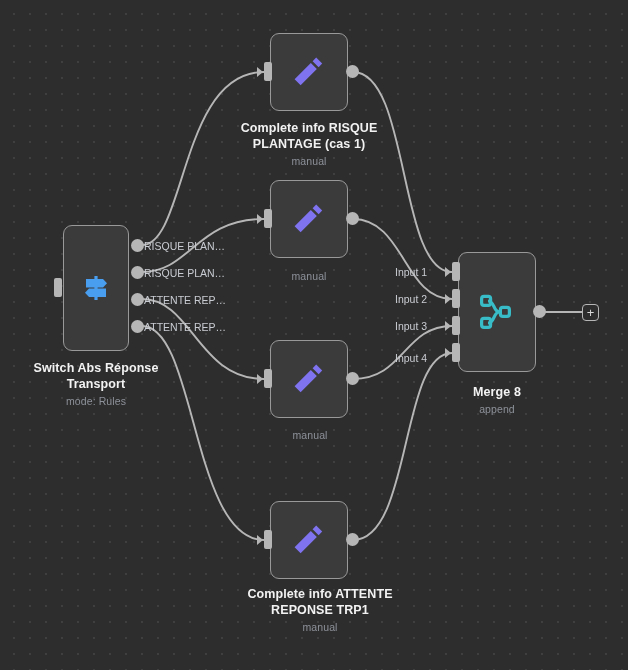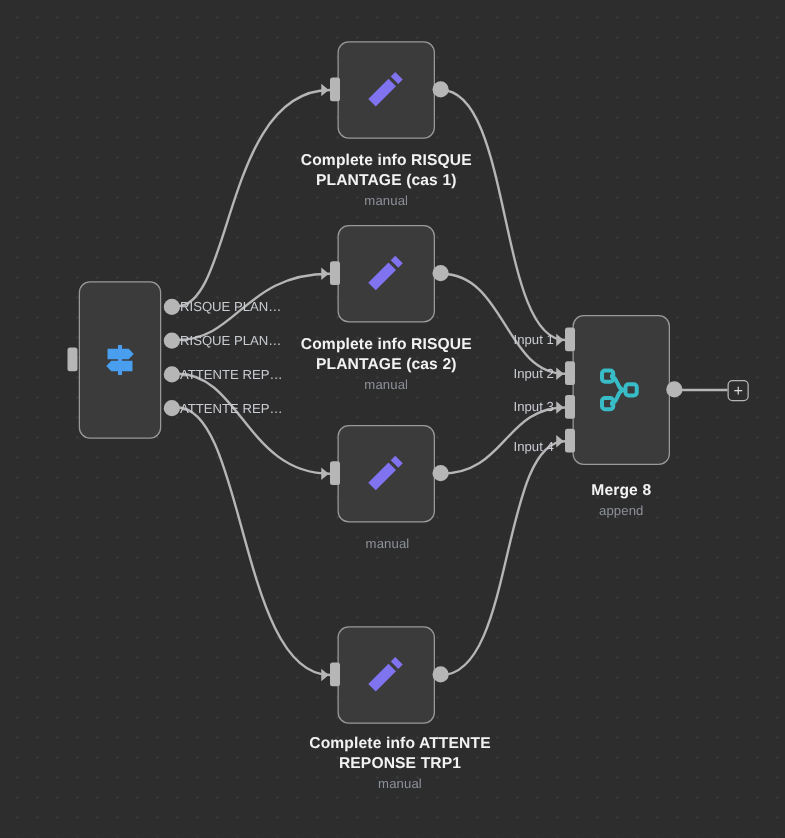--- a/index.html
+++ b/index.html
@@ -102,21 +102,21 @@
     border-left: 6px solid #b6b6b6;
   }
   .port-label {
     position: absolute;
     color: #c9ccd2;
     font-size: 10.5px;
     line-height: 12px;
     white-space: nowrap;
   }
   .port-label-left {
-    text-align: right;
+    text-align: left;
   }
 
   
   .plus-btn {
     position: absolute;
     width: 17px;
     height: 17px;
     box-sizing: border-box;
     border: 1.5px solid #b6b6b6;
     border-radius: 4px;
@@ -174,20 +174,24 @@
 
   <div class="port-out-circle" style="left:131px; top:266px;"></div>
   <div class="port-label" style="left:144px; top:267px;">RISQUE PLAN…</div>
 
   <div class="port-out-circle" style="left:131px; top:293px;"></div>
   <div class="port-label" style="left:144px; top:294px;">ATTENTE REP…</div>
 
   <div class="port-out-circle" style="left:131px; top:320px;"></div>
   <div class="port-label" style="left:144px; top:321px;">ATTENTE REP…</div>
 
+  <div class="caption" style="left:16px; top:360px; width:160px;">
+    <span>Switch Abs Réponse Transport</span>
+    <span class="sub">mode: Rules</span>
+  </div>
 
   <div class="node node-manual" style="left:270px; top:33px;">
     <span>
       <svg class="icon-svg" width="36" height="36" viewBox="0 0 36 36" xmlns="http://www.w3.org/2000/svg">
         <path d="M 25.2 3.6 L 31.2 9.6 L 27.6 13.2 L 21.6 7.2 Z" fill="#7f73f0"></path>
         <path d="M 19.8 9 L 25.8 15 L 9.6 31.2 L 3.6 25.2 Z" fill="#7f73f0"></path>
       </svg>
     </span>
   </div>
   <div class="port-in-rect" style="left:264px; top:62px;"></div>
@@ -203,21 +207,20 @@
       <svg class="icon-svg" width="36" height="36" viewBox="0 0 36 36" xmlns="http://www.w3.org/2000/svg">
         <path d="M 25.2 3.6 L 31.2 9.6 L 27.6 13.2 L 21.6 7.2 Z" fill="#7f73f0"></path>
         <path d="M 19.8 9 L 25.8 15 L 9.6 31.2 L 3.6 25.2 Z" fill="#7f73f0"></path>
       </svg>
     </span>
   </div>
   <div class="port-in-rect" style="left:264px; top:209px;"></div>
   <div class="port-in-arrow" style="left:257px; top:214px;"></div>
   <div class="port-out-circle" style="left:346px; top:212px;"></div>
   <div class="caption" style="left:224px; top:267px; width:170px;">
-    <span>Complete info RISQUE PLANTAGE (cas 2)</span>
     <span class="sub">manual</span>
   </div>
 
   <div class="node node-manual" style="left:270px; top:340px;">
     <span>
       <svg class="icon-svg" width="36" height="36" viewBox="0 0 36 36" xmlns="http://www.w3.org/2000/svg">
         <path d="M 25.2 3.6 L 31.2 9.6 L 27.6 13.2 L 21.6 7.2 Z" fill="#7f73f0"></path>
         <path d="M 19.8 9 L 25.8 15 L 9.6 31.2 L 3.6 25.2 Z" fill="#7f73f0"></path>
       </svg>
     </span>

